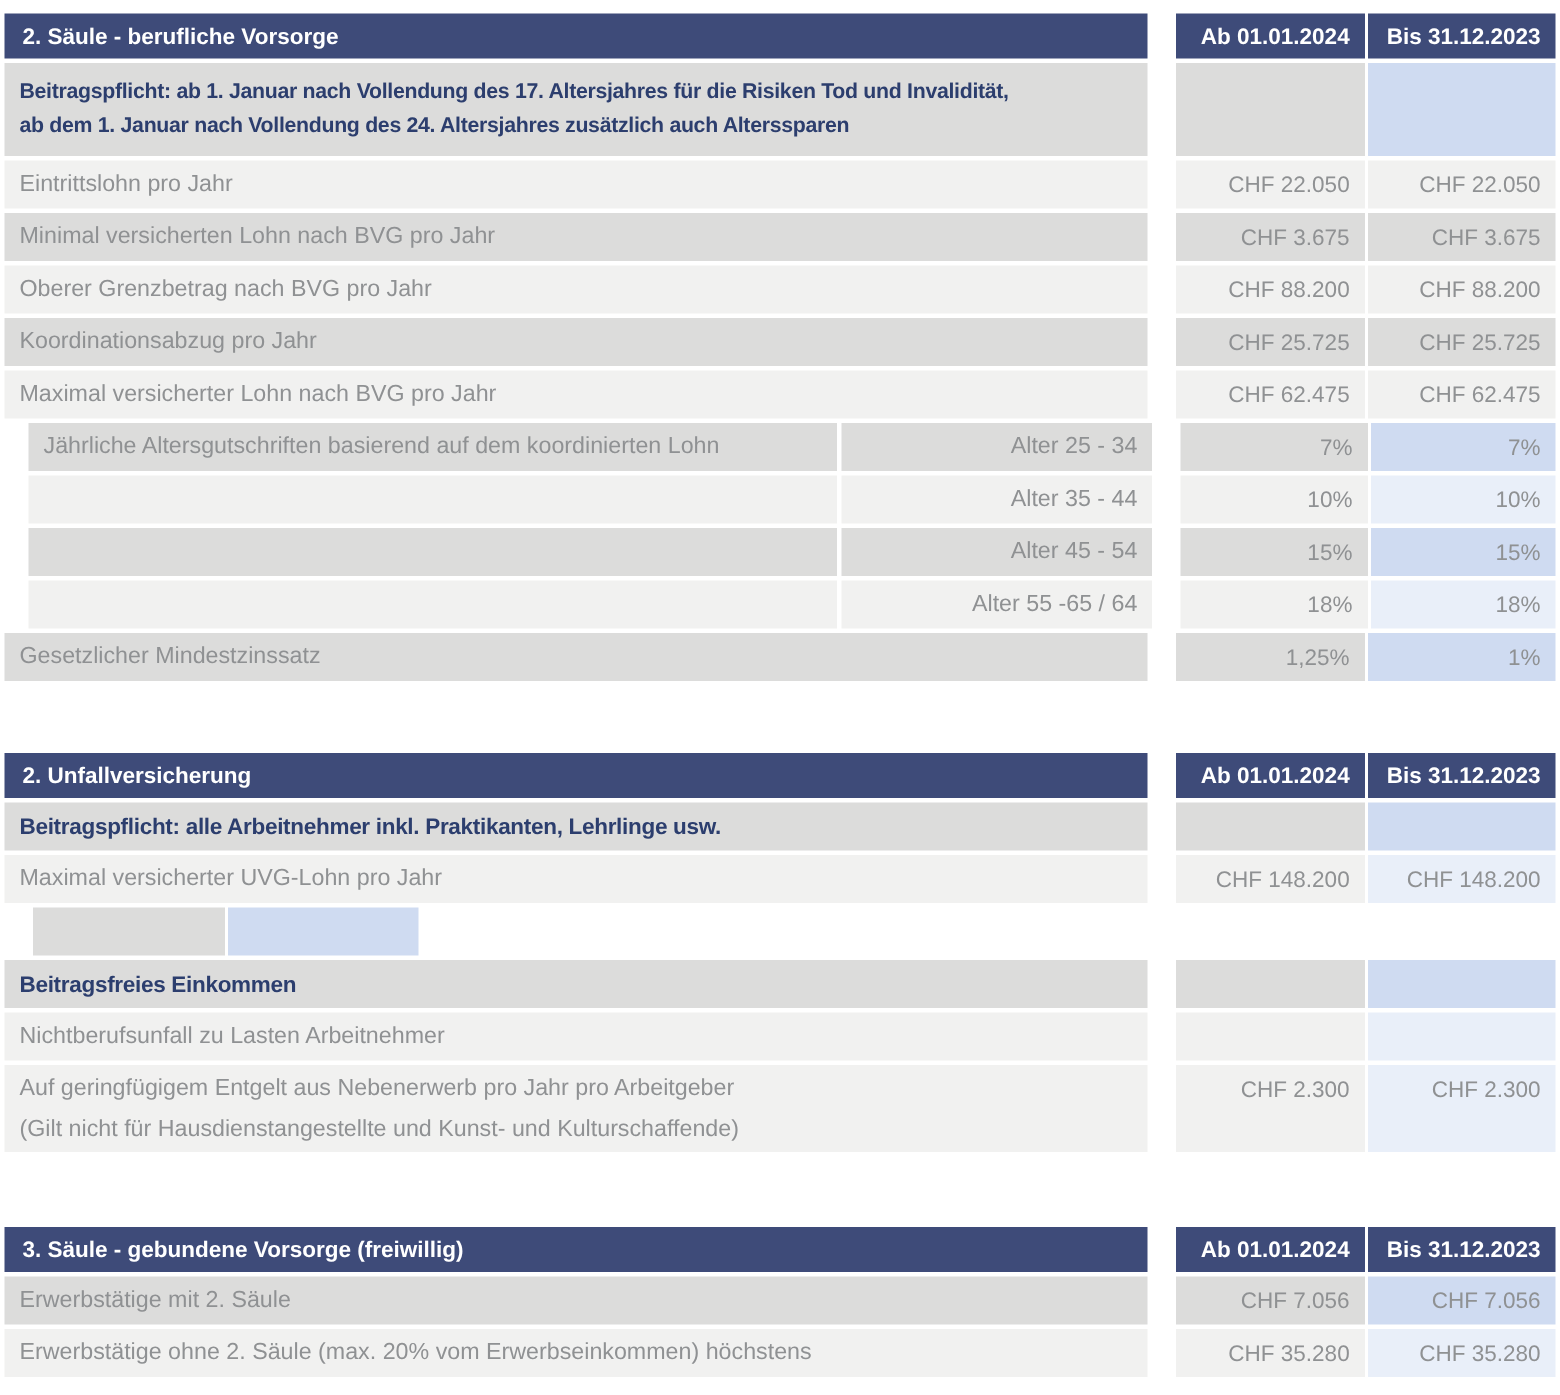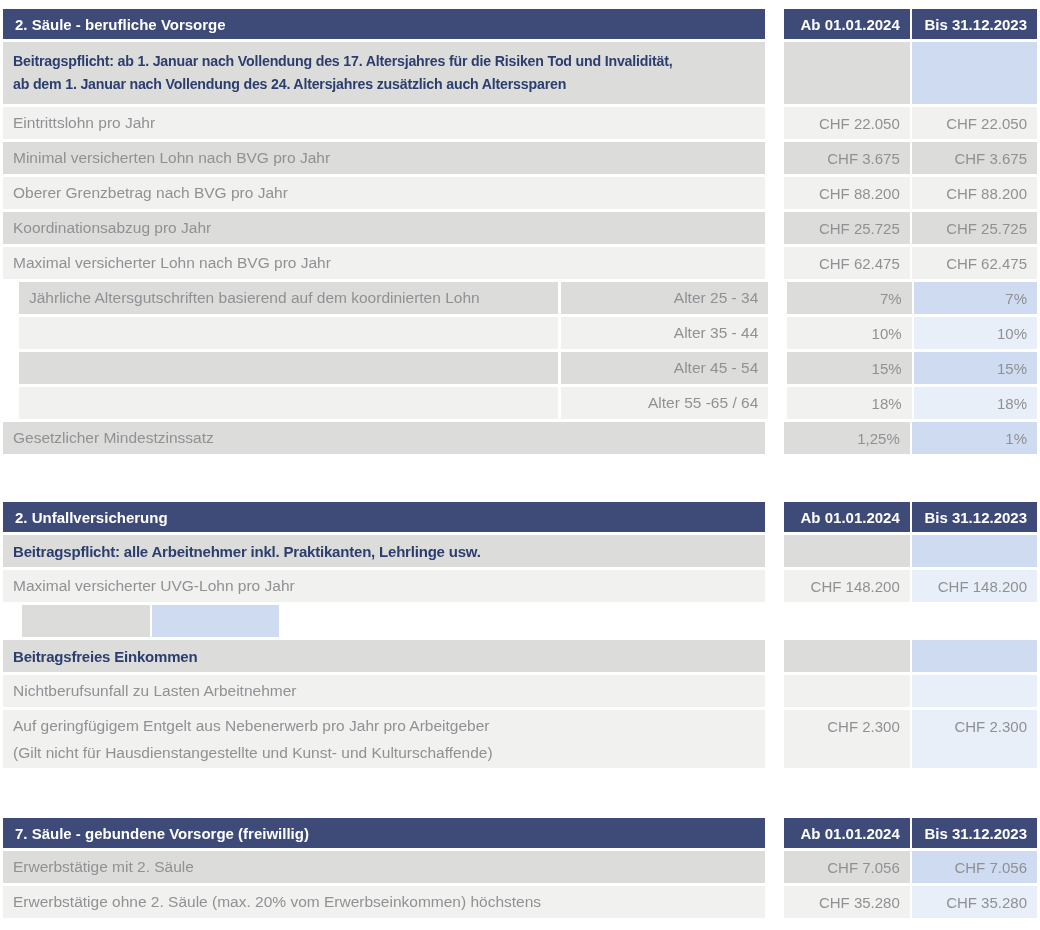--- a/index.html
+++ b/index.html
@@ -161,21 +161,21 @@
             <div class="ln">(Gilt nicht für Hausdienstangestellte und Kunst- und Kulturschaffende)</div>
           </div>
           <div class="c c2 lt val top">CHF 2.300</div>
           <div class="c c3 blt val top">CHF 2.300</div>
         </div>
       </div>
   </section>
 
   <section class="tbl" id="t2">
     <div class="row hdr">
-      <div class="c c1">7. Säule - gebundene Vorsorge (freiwillig)</div>
+      <div class="c c1">3. Säule - gebundene Vorsorge (freiwillig)</div>
       <div class="c c2">Ab 01.01.2024</div>
       <div class="c c3">Bis 31.12.2023</div>
     </div>
     <div class="rows">
         <div class="row r32">
           <div class="c c1 dk lab">Erwerbstätige mit 2. Säule</div>
           <div class="c c2 dk val">CHF 7.056</div>
           <div class="c c3 bdk val">CHF 7.056</div>
         </div>
         <div class="row r32">

